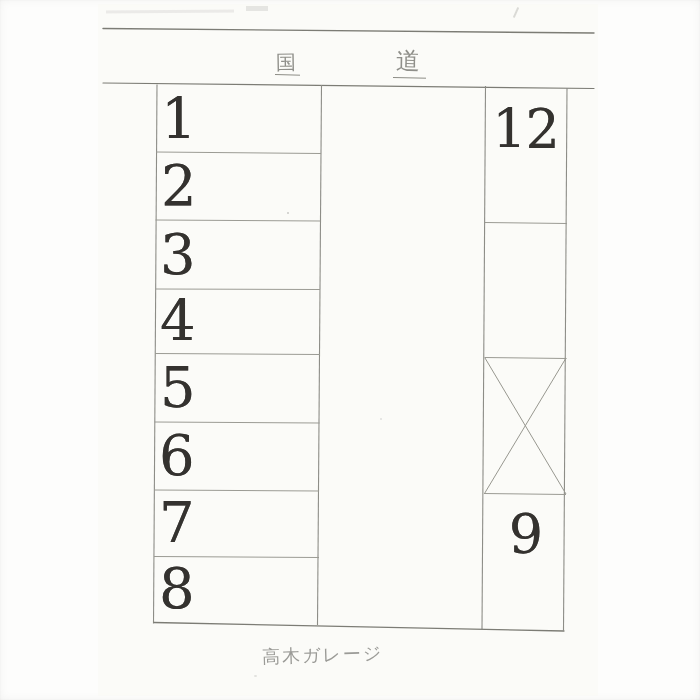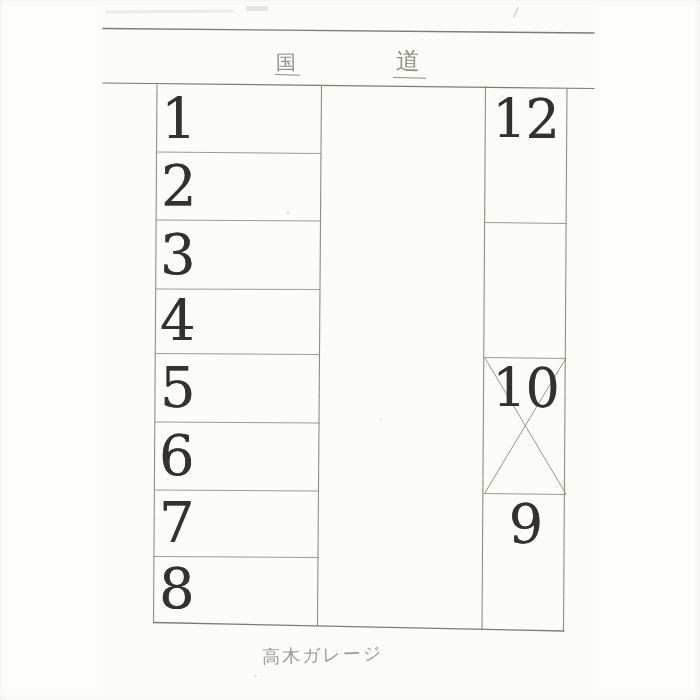--- a/index.html
+++ b/index.html
@@ -9,21 +9,21 @@
     box-shadow:inset 0 0 10px rgba(0,0,0,.05), inset 0 0 2px rgba(0,0,0,.06);
     font-family:"DejaVu Serif","Liberation Serif",serif;
   }
   .paper-sheet{
     position:absolute;left:98px;top:4px;width:500px;height:692px;
     background:#faf9f4;opacity:.55;
   }
   .linework{position:absolute;left:0;top:0;}
   .cell{position:absolute;display:flex;}
   .cell.left-cell{align-items:center;justify-content:flex-start;padding-left:5px;box-sizing:border-box;}
-  .cell.right-cell{align-items:flex-start;justify-content:center;padding-top:5px;box-sizing:border-box;}
+  .cell.right-cell{align-items:flex-start;justify-content:center;padding-top:15px;box-sizing:border-box;}
   .space-number{
     font-size:56px;line-height:1;color:#34322f;
     text-shadow:0 0 .6px rgba(40,38,35,.7);
     letter-spacing:-1px;
   }
   .right-cell .space-number{font-size:54px;}
   .hand{
     position:absolute;color:#75756f;opacity:.8;
     font-family:"DejaVu Sans","Liberation Sans",sans-serif;
   }
@@ -122,22 +122,19 @@
   </div>
   <div class="cell left-cell" style="left:154px;top:556px;width:163px;height:66px;">
     <span class="space-number">8</span>
   </div>
 
   <div class="cell" style="left:321px;top:85px;width:164px;height:543px;"></div>
 
   <div class="cell right-cell" style="left:484px;top:88px;width:83px;height:134px;">
     <span class="space-number">12</span>
   </div>
-  <div class="cell right-cell" style="left:484px;top:357px;width:83px;height:136px;">
-    <span class="space-number">10</span>
-  </div>
   <div class="cell right-cell" style="left:484px;top:493px;width:83px;height:136px;">
     <span class="space-number">9</span>
   </div>
 
   <span class="hand caption">高木ガレージ</span>
 
 </div>
 
 </body></html>

